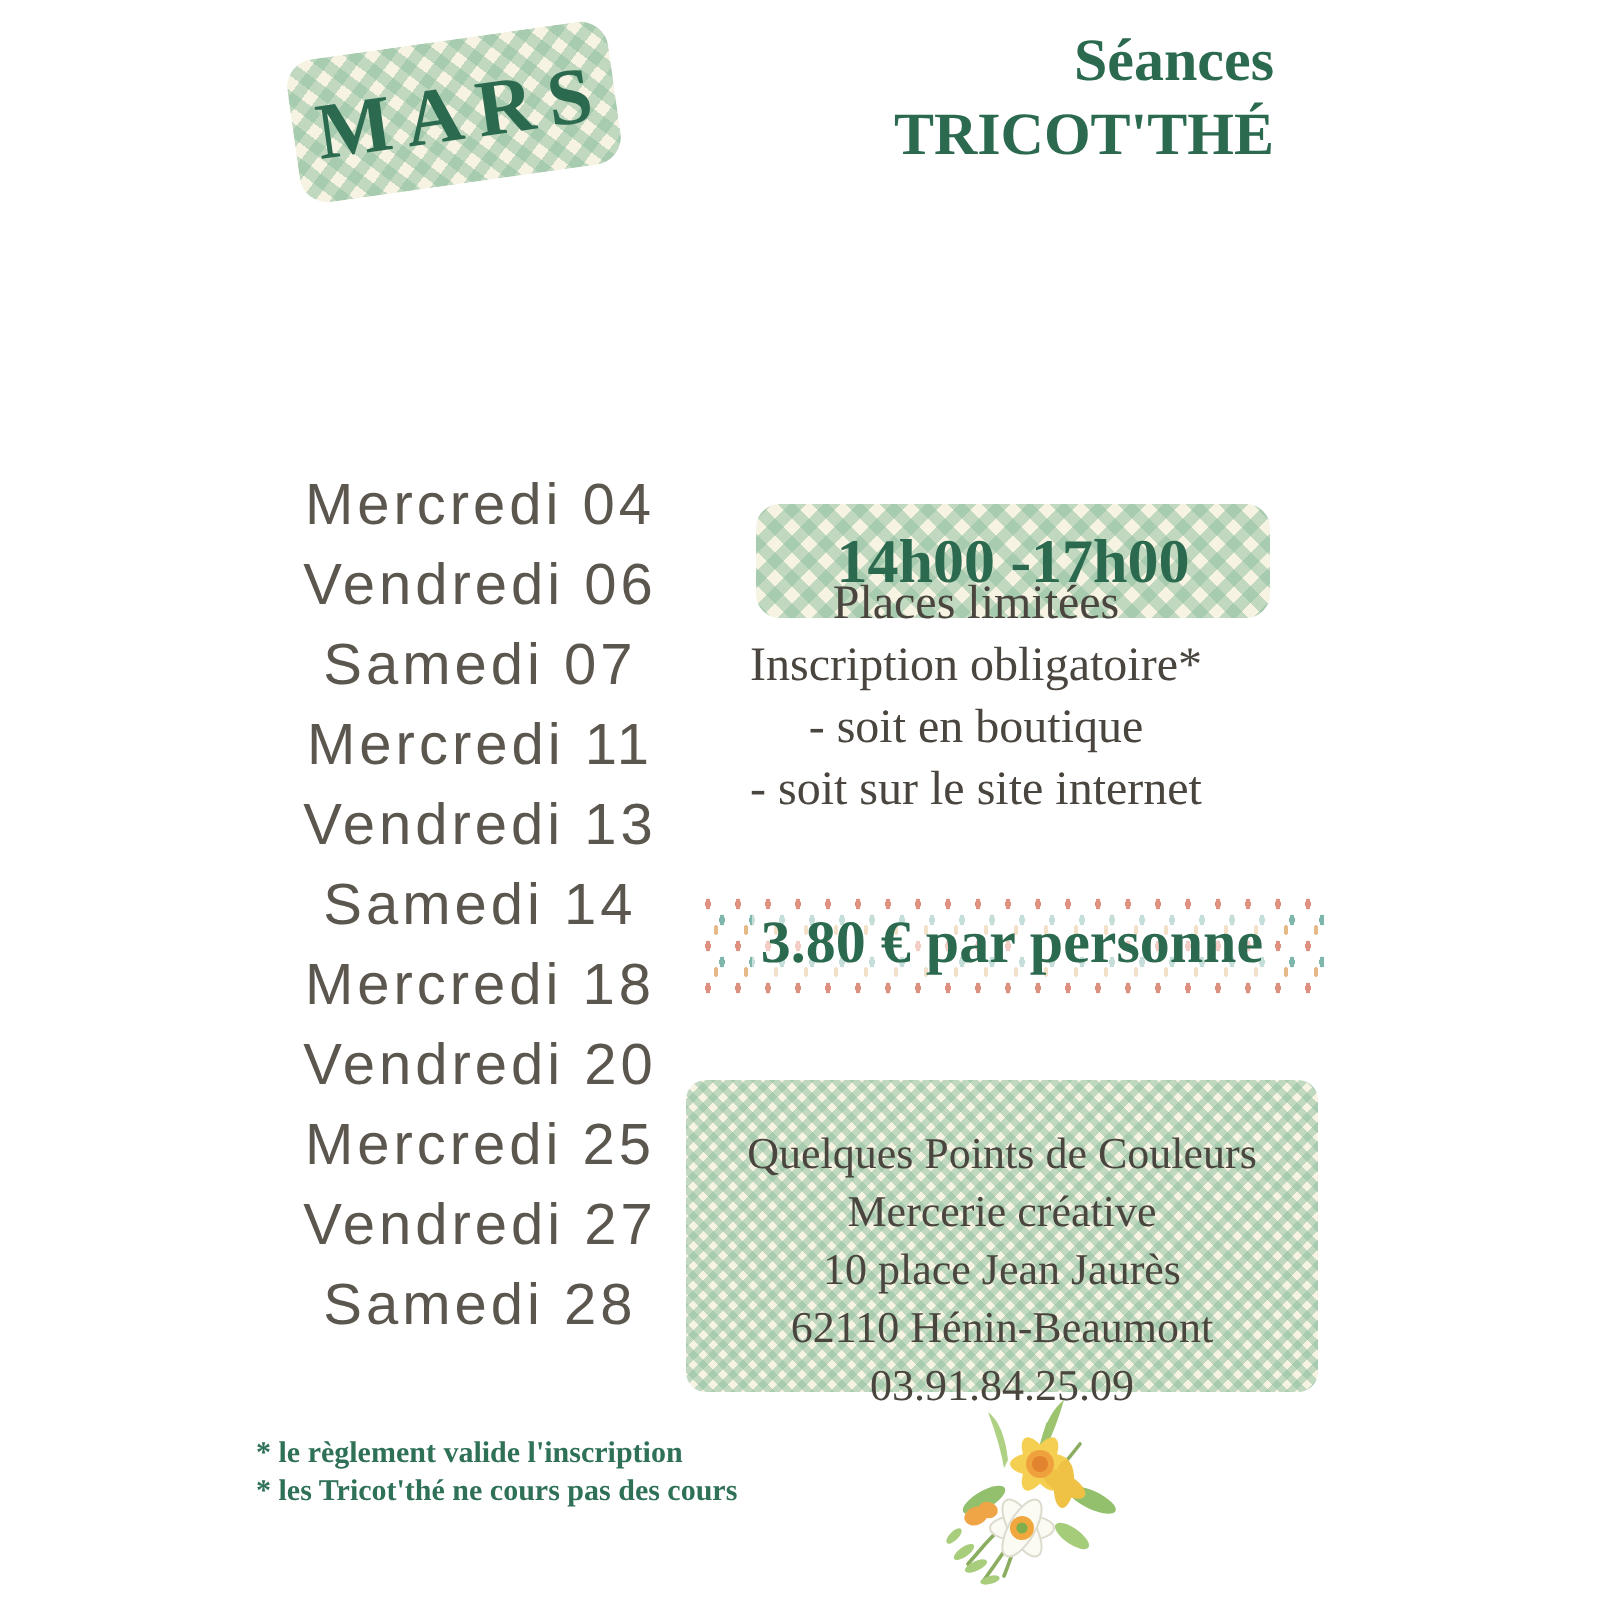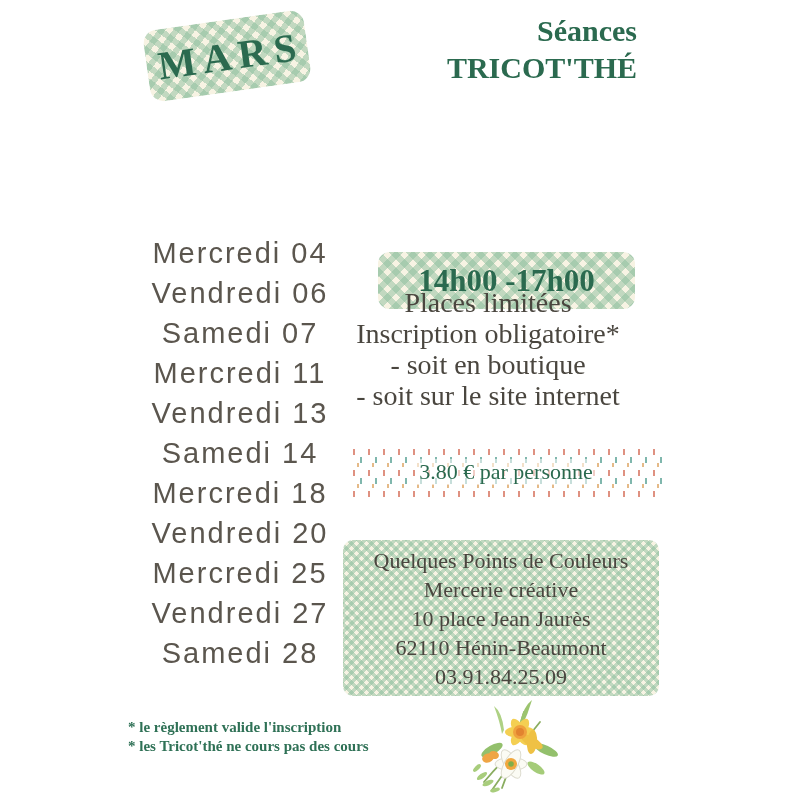--- a/index.html
+++ b/index.html
@@ -112,21 +112,21 @@
   }
 
   
   .registration {
     position: absolute;
     left: 338px;
     top: 287px;
     width: 300px;
     text-align: center;
     color: #4a463f;
-    font-size: 28px;
+    font-size: 24px;
     line-height: 31px;
     font-weight: 500;
   }
 
   
   .price-banner {
     position: absolute;
     left: 350px;
     top: 447px;
     width: 312px;
@@ -135,37 +135,37 @@
     align-items: center;
     justify-content: center;
     background-color: #ffffff;
     background-image:
       radial-gradient(1.4px 2.8px at 4px 5px,  #df9181 99%, rgba(0,0,0,0)),
       radial-gradient(1.4px 2.8px at 11px 13px, #80b7ad 99%, rgba(0,0,0,0)),
       radial-gradient(1.2px 2.4px at 8px 18px, #e5ba88 99%, rgba(0,0,0,0));
     background-size: 15px 21px;
   }
   .price-banner span {
-    font-size: 22px;
-    font-weight: 400;
+    font-size: 30px;
+    font-weight: 700;
     color: #2b6a4f;
     background: rgba(255,255,255,0.55);
     padding: 0 4px;
   }
 
   
   .contact-card {
     position: absolute;
     left: 343px;
     top: 540px;
     width: 316px;
     height: 156px;
     border-radius: 10px;
     box-sizing: border-box;
-    padding-top: 6px;
+    padding-top: 22px;
     text-align: center;
     color: #4a463f;
     font-size: 22px;
     line-height: 29px;
     font-weight: 500;
   }
 
   
   .footnotes {
     position: absolute;

